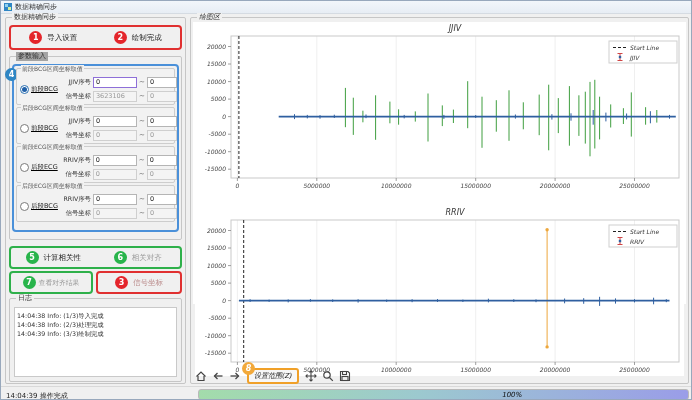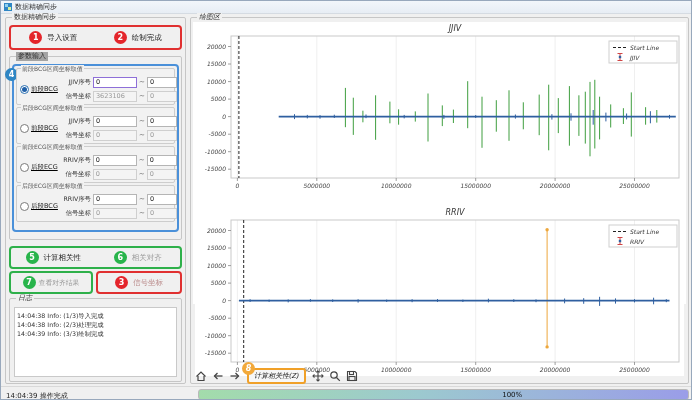--- a/index.html
+++ b/index.html
@@ -60,21 +60,21 @@
   #chart0 { top:0; } #chart1 { top:184px; }
 
   .mpl-toolbar { position:absolute; left:2px; top:349px; height:17px; display:flex; align-items:center; gap:3px; padding-left:1px; }
   .tbtn { width:14px; height:14px; display:flex; align-items:center; justify-content:center; cursor:default; }
   .setrange { position:relative; border:2px solid #f0a028; border-radius:3px; background:#f7f7f7; font-size:7px; color:#222; padding:1px 5px; margin:0 2px; white-space:nowrap; }
   .setrange .badge { position:absolute; left:-7px; top:-8px; }
 
   
   .statusbar { position:absolute; left:0; right:0; top:385px; height:15px; background:#f0f0f0; border-top:1px solid #d9d9d9; }
   .statusbar .stext { position:absolute; left:5px; top:4px; font-size:7px; color:#222; }
-  .progress { position:absolute; left:197px; right:2px; top:2px; height:11px; border:1px solid #b9b9b9; border-radius:3px; background:linear-gradient(90deg,#a3dcab 0%,#9cc9cf 45%,#9a9de8 100%); }
+  .progress { position:absolute; left:197px; right:2px; top:2px; height:11px; border:1px solid #b9b9b9; border-radius:3px; background:linear-gradient(90deg,#a3dcab 0%,#9cc9cf 45%,#9a9de8 100%);font-style:italic; }
   .progress .plabel { position:absolute; left:62%; top:1px; font-size:7px; color:#111; }
 </style>
 </head>
 <body>
 
 <div class="titlebar">
   <svg width="8" height="8" viewBox="0 0 8 8">
       <rect x="0" y="0" width="8" height="8" fill="#2f86c4"></rect>
       <rect x="1" y="1" width="3" height="3" fill="#8fd0f0"></rect>
       <rect x="4" y="4" width="3" height="3" fill="#d8f0a0"></rect>
@@ -225,21 +225,21 @@
   <div class="annot red" style="left:90px;top:253px;width:86px;height:23px;">
     <div class="btnrow">
       <div class="flatbtn disred">
         <span class="badge red">3</span>
         <span class="lbl">信号坐标</span>
       </div>
     </div>
   </div>
 
   <div class="gbox" style="left:3px;top:280px;width:173px;height:84px;">
-    <span class="gtitle" style="background:#f0f0f0;font-style:italic;">日志</span>
+    <span class="gtitle" style="background:#f0f0f0;">日志</span>
     <div class="logarea">
       <div class="logline">14:04:38 Info: (1/3)导入完成</div>
       <div class="logline">14:04:38 Info: (2/3)处理完成</div>
       <div class="logline">14:04:39 Info: (3/3)绘制完成</div>
     </div>
   </div>
 </div>
 
 <div class="gbox right-group">
   <span class="gtitle">绘图区</span>
@@ -427,21 +427,21 @@
         </svg>
       </div>
     <div class="tbtn">
         <svg width="12" height="12" viewBox="0 0 12 12" fill="none" stroke="#444" stroke-width="1.3">
           <path d="M1.5 6 H9.5"></path>
           <path d="M6.5 3 L9.5 6 L6.5 9"></path>
         </svg>
       </div>
     <div class="setrange">
       <span class="badge orange">8</span>
-      <span>计算相关性(Z)</span>
+      <span>设置范围(Z)</span>
     </div>
     <div class="tbtn">
         <svg width="12" height="12" viewBox="0 0 12 12" fill="none" stroke="#444" stroke-width="1.1">
           <path d="M6 1 V11 M1 6 H11"></path>
           <path d="M4.5 2.5 L6 1 L7.5 2.5 M4.5 9.5 L6 11 L7.5 9.5 M2.5 4.5 L1 6 L2.5 7.5 M9.5 4.5 L11 6 L9.5 7.5"></path>
         </svg>
       </div>
     <div class="tbtn">
         <svg width="12" height="12" viewBox="0 0 12 12" fill="none" stroke="#444" stroke-width="1.2">
           <circle cx="5" cy="5" r="3.2"></circle>

